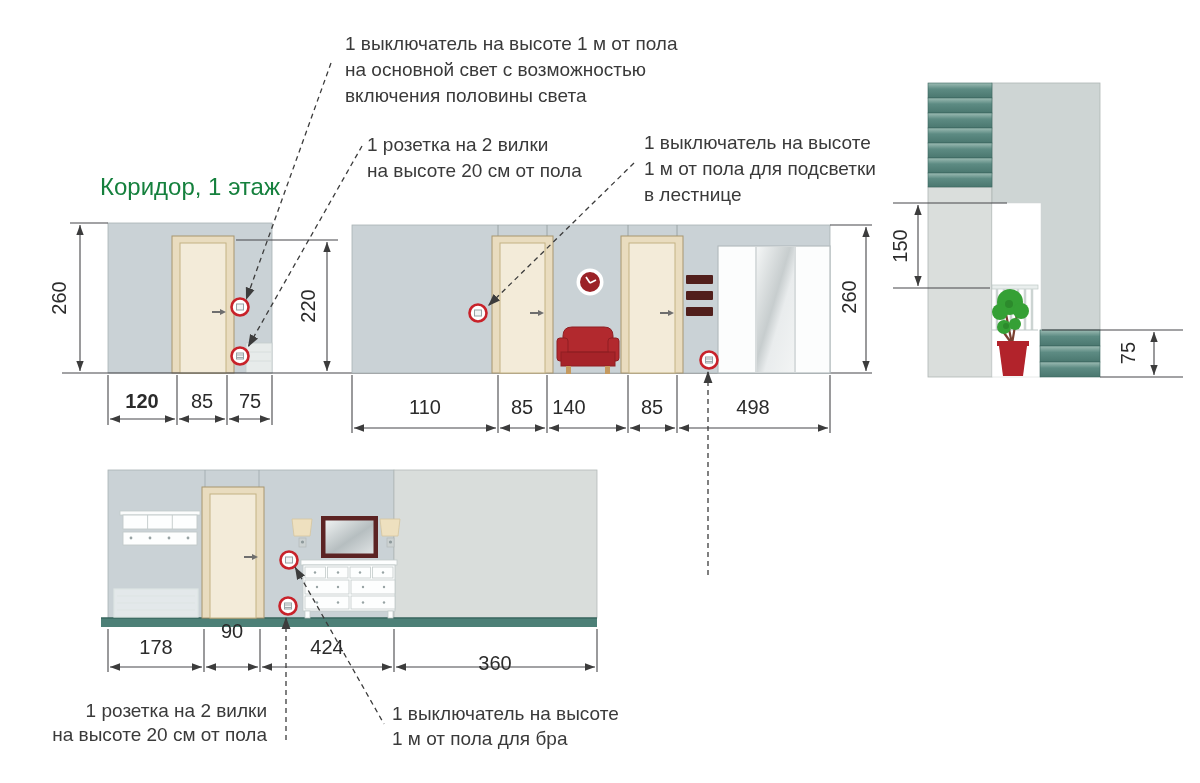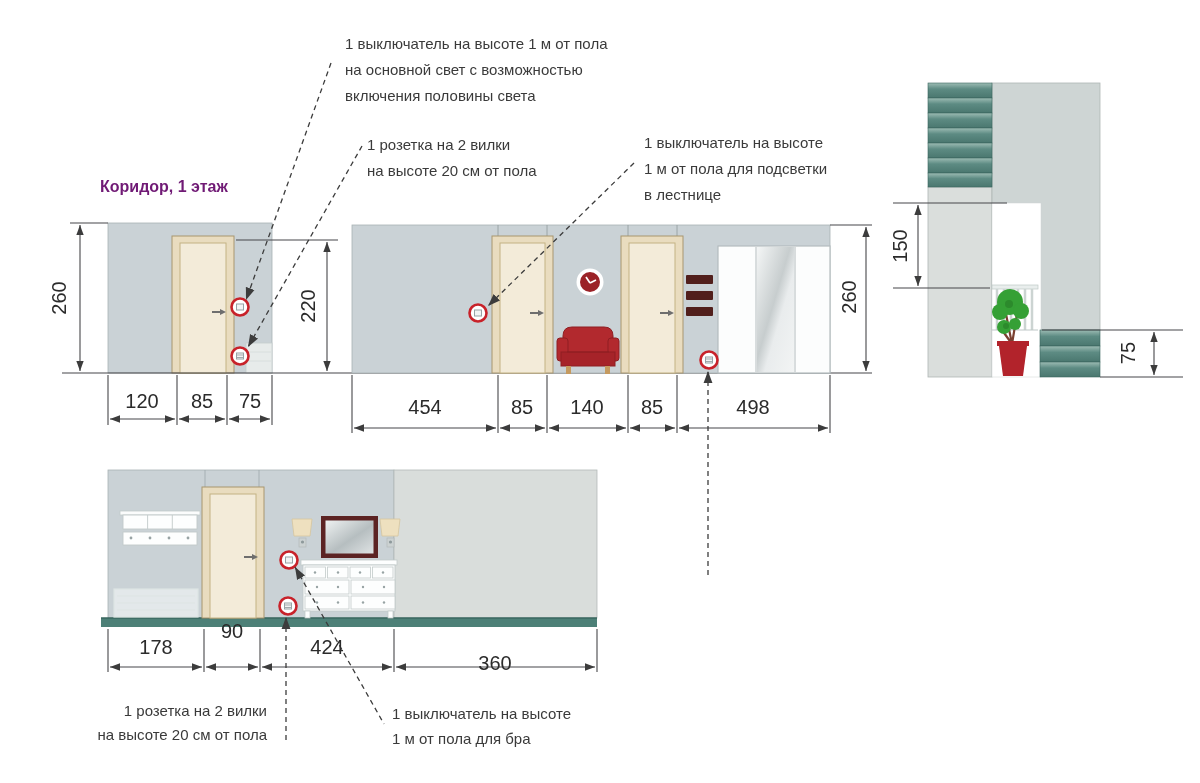--- a/index.html
+++ b/index.html
@@ -1,20 +1,20 @@
 <!DOCTYPE html>
 <html><head>
 <meta charset="utf-8">
 <style>
   html,body{margin:0;padding:0;background:#fff;}
   #stage{position:relative;width:1200px;height:783px;background:#ffffff;overflow:hidden;
          font-family:"Liberation Sans", sans-serif;}
   #stage svg{position:absolute;left:0;top:0;}
-  .note{position:absolute;font-size:15px;line-height:26px;color:#3a3a3a;white-space:pre-line;}
-  .title{position:absolute;font-size:16px;line-height:24px;font-weight:bold;color:#701a75;}
+  .note{position:absolute;font-size:19px;line-height:26px;color:#3a3a3a;white-space:pre-line;}
+  .title{position:absolute;font-size:24px;line-height:24px;font-weight:normal;color:#15803d;}
   .dim{position:absolute;width:64px;height:24px;font-size:20px;line-height:24px;
        color:#2b2b2b;text-align:center;}
   .dim.rot{transform:rotate(-90deg);}
   .note.right{text-align:right;}
 </style>
 </head>
 <body>
 
 <div id="stage">
 
@@ -317,28 +317,28 @@
   <div class="note" style="left:644px;top:130px;">1 выключатель на высоте
 1 м от пола для подсветки
 в лестнице</div>
   <div class="note right" style="left:29px;top:699px;width:238px;line-height:24px;">1 розетка на 2 вилки
 на высоте 20 см от пола</div>
   <div class="note" style="left:392px;top:701px;line-height:25px;">1 выключатель на высоте
 1 м от пола для бра</div>
 
   <div class="dim rot" style="left:27px;top:286px;">260</div>
   <div class="dim rot" style="left:276px;top:294px;">220</div>
-  <div class="dim" style="left:110px;top:389px;">120</div>
+  <div class="dim" style="left:110px;top:389px;font-weight:bold;">120</div>
   <div class="dim" style="left:170px;top:389px;">85</div>
   <div class="dim" style="left:218px;top:389px;">75</div>
 
   <div class="dim rot" style="left:817px;top:285px;">260</div>
-  <div class="dim" style="left:393px;top:395px;">454</div>
+  <div class="dim" style="left:393px;top:395px;">110</div>
   <div class="dim" style="left:490px;top:395px;">85</div>
-  <div class="dim" style="left:555px;top:395px;">140</div>
+  <div class="dim" style="left:537px;top:395px;">140</div>
   <div class="dim" style="left:620px;top:395px;">85</div>
   <div class="dim" style="left:721px;top:395px;">498</div>
 
   <div class="dim rot" style="left:868px;top:234px;">150</div>
   <div class="dim rot" style="left:1096px;top:341px;">75</div>
 
   <div class="dim" style="left:124px;top:635px;">178</div>
   <div class="dim" style="left:200px;top:619px;">90</div>
   <div class="dim" style="left:295px;top:635px;">424</div>
   <div class="dim" style="left:463px;top:635px;margin-top:16px;">360</div>

